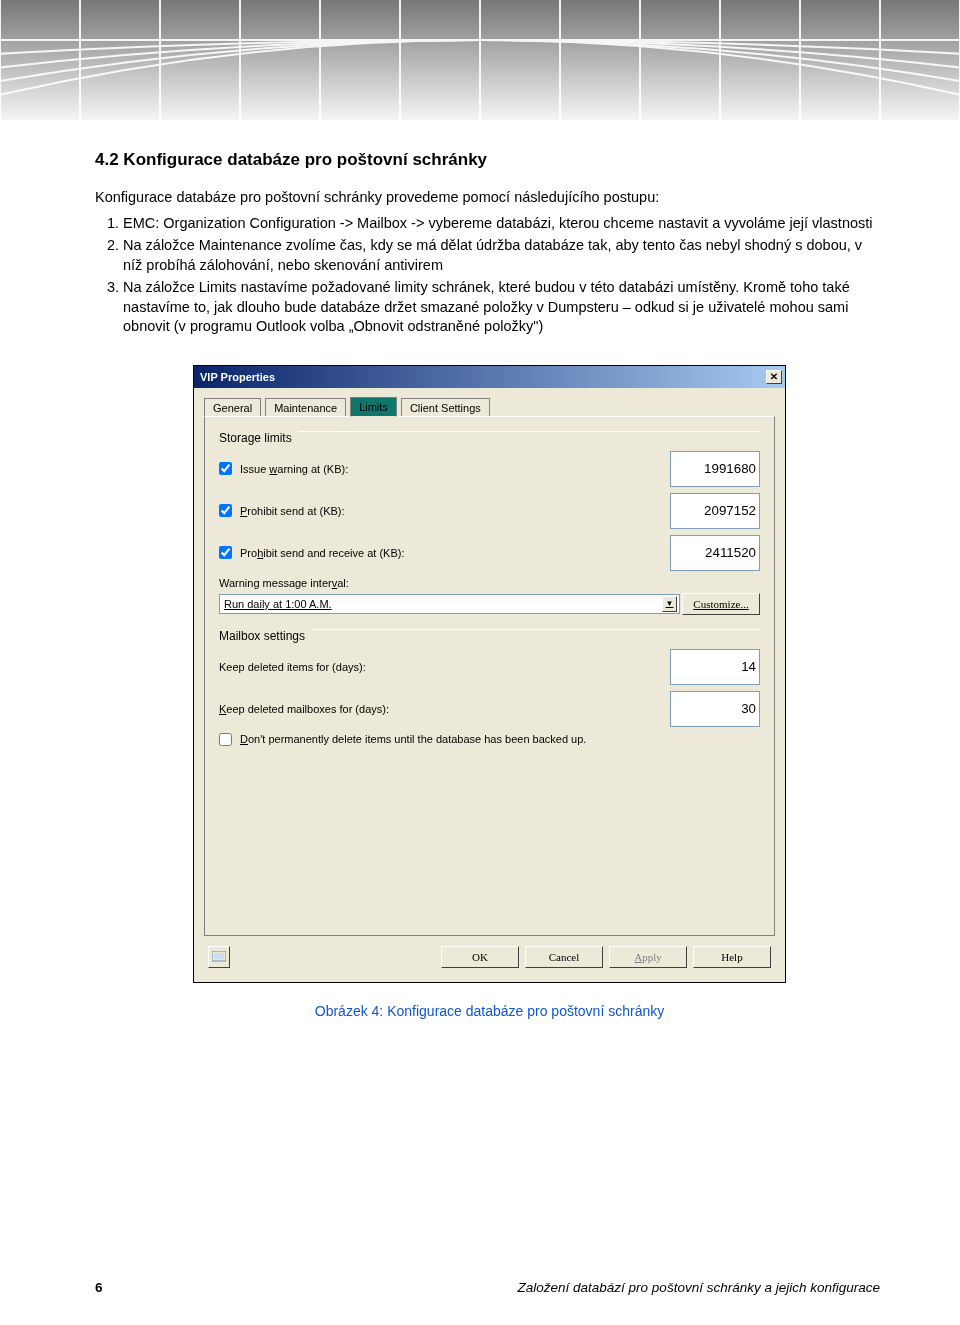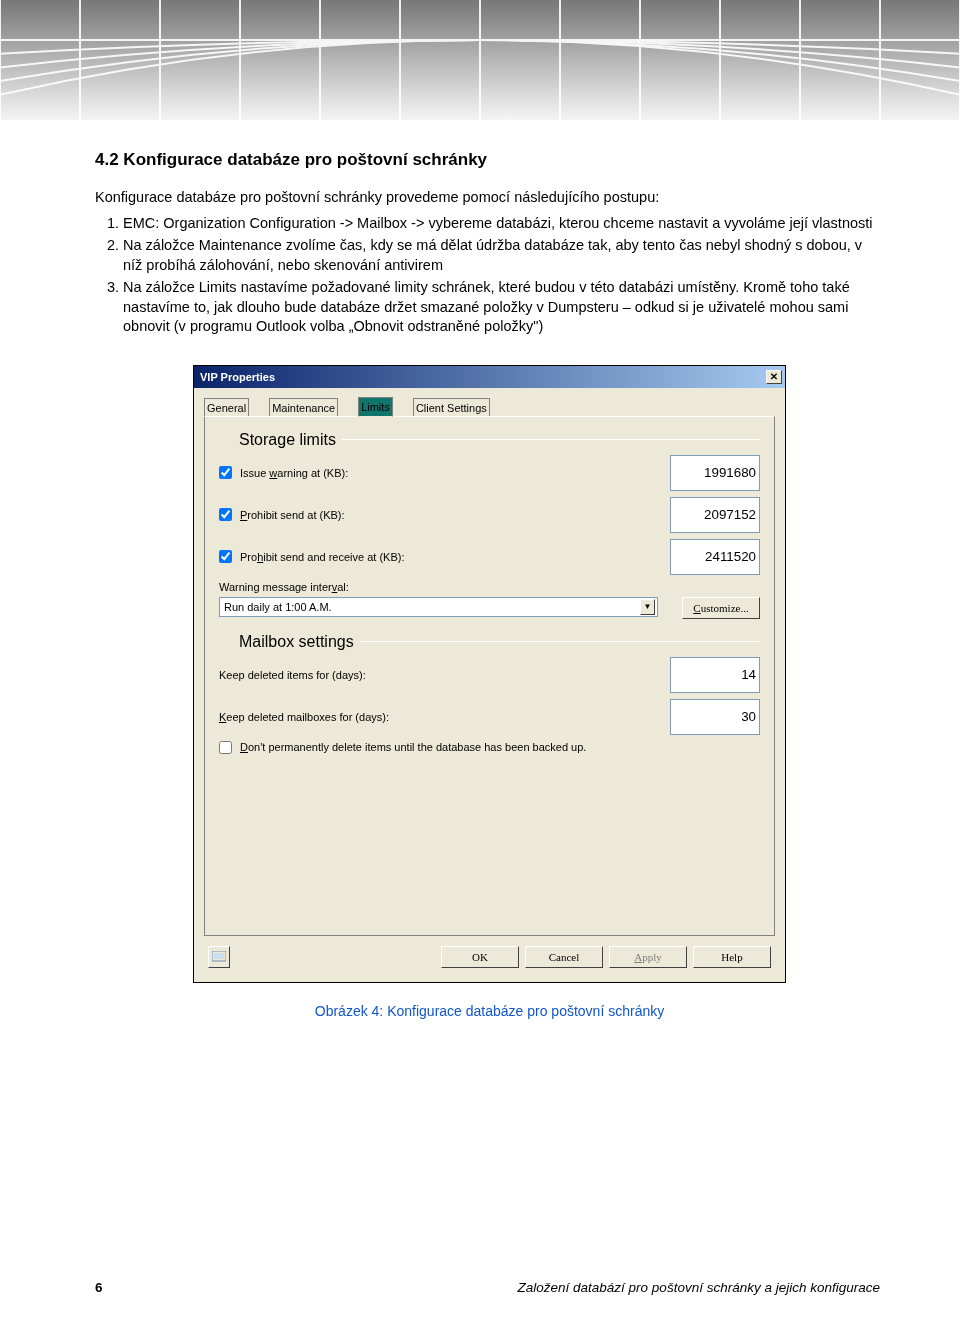--- a/index.html
+++ b/index.html
@@ -72,49 +72,48 @@
     border-right-color:#404040; border-bottom-color:#404040;
     color:#000;
     font-size:10px; font-weight:bold;
     display:flex;align-items:center;justify-content:center;
   }
   .tabs {
     display:flex;
     padding: 8px 10px 0 10px;
   }
   .tab {
-    padding: 3px 2px;
+    padding: 3px 8px;
     border: 1px solid #808080;
     border-bottom: none;
     background:#ece9d8;
-    margin-right:20px;
+    margin-right:4px;
     position:relative;
     top:1px;
   }
   .tab.active {
     background:#0f766e;
     border-bottom:1px solid #ece9d8;
     z-index:2;
   }
   .tab.inactive { top:2px; }
   .tabpanel {
     margin: 0 10px 10px 10px;
     border:1px solid #808080;
     border-top-color:#fff;
     padding: 14px 14px 14px 14px;
     min-height: 520px;
     background:#ece9d8;
     position:relative;
   }
   .group-label {
-    font-size:16px;
+    font-size:12px;
     margin-bottom:6px;
     display:flex;
-    align-items:center;
-    margin-left:20px;
+    align-items:flex-start;
   }
   .group-label .line {
     flex:1;
     height:1px;
     background:#808080;
     border-bottom:1px solid #fff;
     margin-left:6px;
   }
   .row {
     display:flex;
@@ -127,21 +126,21 @@
   }
   .row .val {
     width: 90px;
     height: 18px;
     border:1px solid #7f9db9;
     background:#fff;
     padding:17px 3px;
     text-align:right;
   }
   .stacked { }
-  .combo-row { display:flex; margin:4px 0 14px 0; gap:24px;}
+  .combo-row { display:flex; align-items:center; margin:4px 0 14px 0; gap:2px;text-decoration:underline;}
   .combo {
     flex:1;
     height:20px;
     border:1px solid #7f9db9;
     background:#fff;
     display:flex; align-items:center; justify-content:space-between;
     padding:0 2px 0 4px;
   }
   .combo .arrow {
     width:15px; height:16px;

